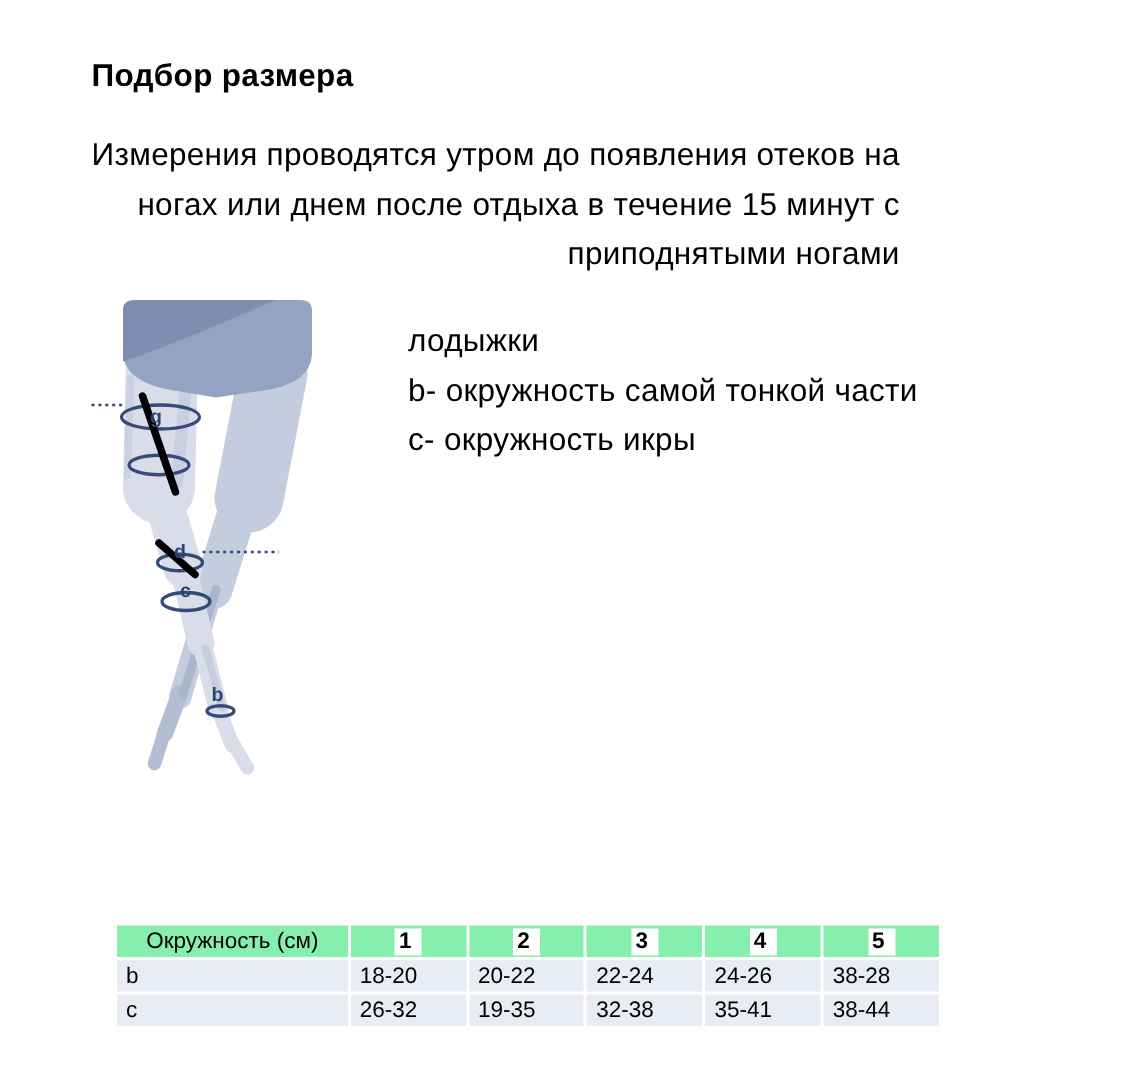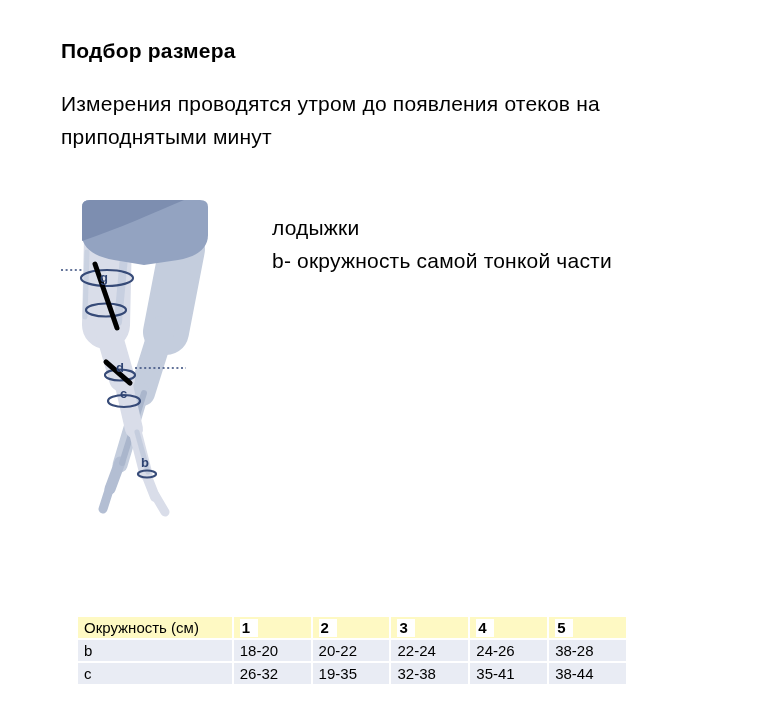--- a/index.html
+++ b/index.html
@@ -30,37 +30,38 @@
   table.size-table {
     position:absolute; left:76px; top:615px;
     border-collapse:separate; border-spacing:2px;
     font-size:15px; table-layout:fixed;
   }
   table.size-table td {
     height:21px; padding:0 6px; vertical-align:middle; white-space:nowrap;
   }
   td.col-first { width:146px; }
   td.col-size  { width:69px;  }
-  tr.hdr-row td  { background:#fef9c3; }
+  tr.hdr-row td  { background:#86efac;text-align:center; }
   tr.body-row td { background:#e9ecf4; }
   .size-num {
     display:inline-block; background:#ffffff; font-weight:bold;
     padding:0 6px 0 2px; line-height:18px; min-width:10px;
   }
 </style>
 </head>
 <body>
 
 <div class="page">
 
   <h1 class="title">Подбор размера</h1>
 
-  <p class="intro" style="margin:0;">
+  <p class="intro" style="margin:0;text-align:right;">
     <span class="ln">Измерения проводятся утром до появления отеков на</span>
-    <span class="ln">приподнятыми минут</span>
+    <span class="ln">ногах или днем после отдыха в течение 15 минут с</span>
+    <span class="ln">приподнятыми ногами</span>
   </p>
 
   <div class="figure">
     <svg width="177" height="323" viewBox="0 0 177 323">
 
       <g fill="none" stroke-linecap="round">
         <path d="M124,52 L108,135" stroke="#c4cddd" stroke-width="46"></path>
         <path d="M104,132 L84,196" stroke="#c4cddd" stroke-width="26"></path>
         <path d="M84,194 L62,268" stroke="#c4cddd" stroke-width="15"></path>
         <path d="M62,265 L52,292" stroke="#b3bed3" stroke-width="11"></path>
@@ -108,20 +109,21 @@
         <text x="58" y="175">d</text>
         <text x="62" y="201">c</text>
         <text x="83" y="270">b</text>
       </g>
     </svg>
   </div>
 
   <div class="caption">
     <span class="ln">лодыжки</span>
     <span class="ln">b- окружность самой тонкой части</span>
+    <span class="ln">c- окружность икры</span>
   </div>
 
 
   <table class="size-table">
     <tbody>
         <tr class="hdr-row">
       <td class="col-first">Окружность (см)</td>
       <td class="col-size"><span class="size-num">1</span></td>
       <td class="col-size"><span class="size-num">2</span></td>
       <td class="col-size"><span class="size-num">3</span></td>

